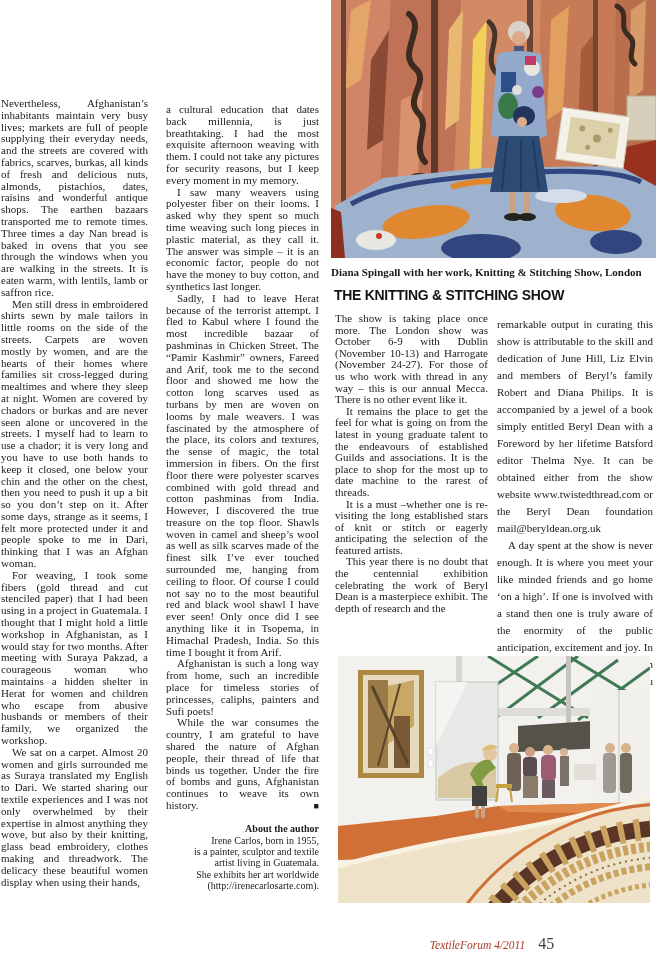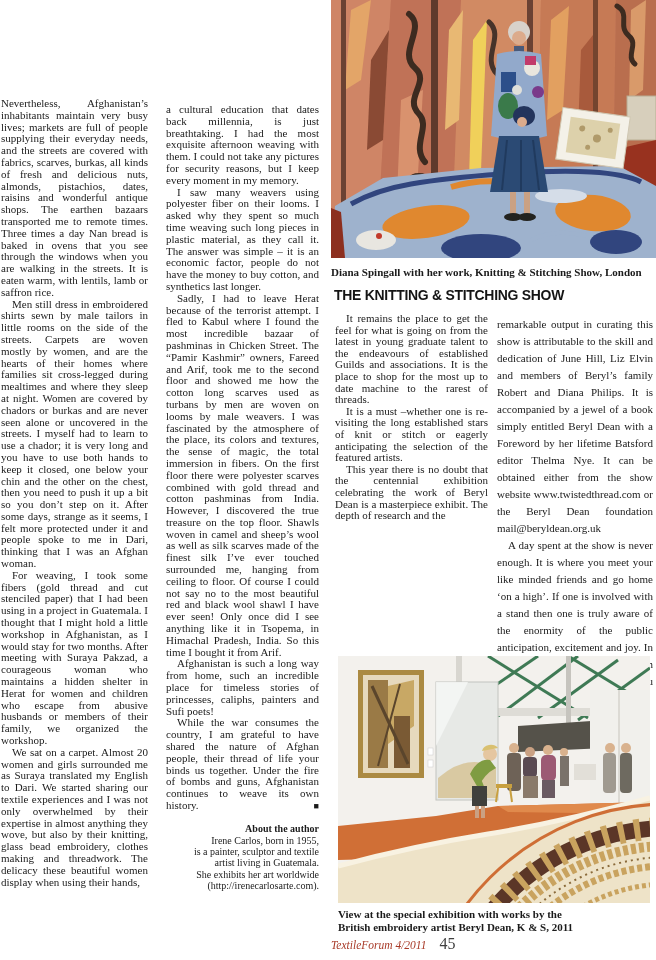--- a/index.html
+++ b/index.html
@@ -18,21 +18,21 @@
   #photo1{left:331px;top:0;width:325px;height:258px;}
   #photo2{left:338px;top:656px;width:312px;height:247px;}
   #caption1{position:absolute;left:331px;top:266px;width:322px;font-weight:bold;font-size:11px;line-height:12.5px;}
   #headline{position:absolute;left:334px;top:286px;margin:0;font-family:"Liberation Sans",sans-serif;
             font-weight:bold;font-size:15.5px;letter-spacing:-0.3px;color:#141414;
             transform:scaleX(.9);transform-origin:left center;white-space:nowrap;}
   .sig{font-style:italic;text-align:left;margin-top:1px;}
   .about{margin-top:11px;text-align:right;font-size:10px;line-height:11.2px;}
   .about h3{margin:0 0 1px 0;font-size:10px;font-weight:bold;}
   #caption2{position:absolute;left:338px;top:908px;width:312px;font-weight:bold;font-size:11px;line-height:12.5px;}
-  #footer{position:absolute;left:331px;top:935px;width:322px;text-align:left;}
+  #footer{position:absolute;left:331px;top:935px;width:322px;text-align:center;}
   #footer .journal{font-style:italic;font-size:11.5px;color:#a83a28;}
   #footer .pagenum{font-size:16px;color:#3f3f3f;margin-left:9px;}
 </style>
 </head>
 <body>
 
 <div class="page">
 
   <div id="col1" class="tcol">
     <p>Nevertheless, Afghanistan’s inhabitants maintain very busy lives; markets are full of people supplying their everyday needs, and the streets are covered with fabrics, scarves, burkas, all kinds of fresh and delicious nuts, almonds, pistachios, dates, raisins and wonderful antique shops. The earthen bazaars transported me to remote times. Three times a day Nan bread is baked in ovens that you see through the windows when you are walking in the streets. It is eaten warm, with lentils, lamb or saffron rice.</p>
@@ -40,21 +40,21 @@
     <p class="ind">For weaving, I took some fibers (gold thread and cut stenciled paper) that I had been using in a project in Guatemala. I thought that I might hold a little workshop in Afghanistan, as I would stay for two months. After meeting with Suraya Pakzad, a courageous woman who maintains a hidden shelter in Herat for women and children who escape from abusive husbands or members of their family, we organized the workshop.</p>
     <p class="ind">We sat on a carpet. Almost 20 women and girls surrounded me as Suraya translated my English to Dari. We started sharing our textile experiences and I was not only overwhelmed by their expertise in almost anything they wove, but also by their knitting, glass bead embroidery, clothes making and threadwork. The delicacy these beautiful women display when using their hands,</p>
   </div>
 
   <div id="col2" class="tcol">
     <p>a cultural education that dates back millennia, is just breathtaking. I had the most exquisite afternoon weaving with them. I could not take any pictures for security reasons, but I keep every moment in my memory.</p>
     <p class="ind">I saw many weavers using polyester fiber on their looms. I asked why they spent so much time weaving such long pieces in plastic material, as they call it. The answer was simple – it is an economic factor, people do not have the money to buy cotton, and synthetics last longer.</p>
     <p class="ind">Sadly, I had to leave Herat because of the terrorist attempt. I fled to Kabul where I found the most incredible bazaar of pashminas in Chicken Street. The “Pamir Kashmir” owners, Fareed and Arif, took me to the second floor and showed me how the cotton long scarves used as turbans by men are woven on looms by male weavers. I was fascinated by the atmosphere of the place, its colors and textures, the sense of magic, the total immersion in fibers. On the first floor there were polyester scarves combined with gold thread and cotton pashminas from India. However, I discovered the true treasure on the top floor. Shawls woven in camel and sheep’s wool as well as silk scarves made of the finest silk I’ve ever touched surrounded me, hanging from ceiling to floor. Of course I could not say no to the most beautiful red and black wool shawl I have ever seen! Only once did I see anything like it in Tsopema, in Himachal Pradesh, India. So this time I bought it from Arif.</p>
     <p class="ind">Afghanistan is such a long way from home, such an incredible place for timeless stories of princesses, caliphs, painters and Sufi poets!</p>
     <p class="ind lastp">
-      <span>While the war consumes the country, I am grateful to have shared the nature of Afghan people, their thread of life your binds us together. Under the fire of bombs and guns, Afghanistan continues to weave its own history.</span>
+      <span>While the war consumes the country, I am grateful to have shared the nature of Afghan people, their thread of life that binds us together. Under the fire of bombs and guns, Afghanistan continues to weave its own history.</span>
       <span class="endsq">■</span>
     </p>
     <div class="about">
       <h3>About the author</h3>
       <div>Irene Carlos, born in 1955,</div>
       <div>is a painter, sculptor and textile</div>
       <div>artist living in Guatemala.</div>
       <div>She exhibits her art worldwide</div>
       <div>(http://irenecarlosarte.com).</div>
     </div>
@@ -135,20 +135,21 @@
         <circle cx="258" cy="148" r="2.5" fill="#b09a6a"></circle>
       </g>
     </svg>
   </figure>
 
   <div id="caption1">Diana Spingall with her work, Knitting &amp; Stitching Show, London</div>
 
   <h2 id="headline">THE KNITTING &amp; STITCHING SHOW</h2>
 
   <div id="ksA" class="tcol">
+    <p>The show is taking place once more. The London show was October 6-9 with Dublin (November 10-13) and Harrogate (November 24-27). For those of us who work with thread in any way – this is our annual Mecca. There is no other event like it.</p>
     <p class="ind">It remains the place to get the feel for what is going on from the latest in young graduate talent to the endeavours of established Guilds and associations. It is the place to shop for the most up to date machine to the rarest of threads.</p>
     <p class="ind">It is a must –whether one is re-visiting the long established stars of knit or stitch or eagerly anticipating the selection of the featured artists.</p>
     <p class="ind">This year there is no doubt that the centennial exhibition celebrating the work of Beryl Dean is a masterpiece exhibit. The depth of research and the</p>
   </div>
   <div id="ksB" class="tcol">
     <p>remarkable output in curating this show is attributable to the skill and dedication of June Hill, Liz Elvin and members of Beryl’s family Robert and Diana Philips. It is accompanied by a jewel of a book simply entitled Beryl Dean with a Foreword by her lifetime Batsford editor Thelma Nye. It can be obtained either from the show website www.twistedthread.com or the Beryl Dean foundation mail@beryldean.org.uk</p>
     <p class="ind">A day spent at the show is never enough. It is where you meet your like minded friends and go home ‘on a high’. If one is involved with a stand then one is truly aware of the enormity of the public anticipation, excitement and joy. In all the years I have attended I am not aware of a negative. Thank you Andrew and your wonderful team.</p>
     <p class="sig">Diana Springall</p>
   </div>
 
@@ -227,23 +228,19 @@
           <circle cx="330" cy="400" r="228" stroke="#c9a35f" stroke-width="22" stroke-dasharray="6,10"></circle>
           <circle cx="330" cy="400" r="210" stroke="#c9a35f" stroke-width="10" stroke-dasharray="5,3"></circle>
           <circle cx="330" cy="400" r="199" stroke="#8a6a3a" stroke-width="2" stroke-dasharray="2,4"></circle>
           <circle cx="330" cy="400" r="190" stroke="#c9a35f" stroke-width="7" stroke-dasharray="5,3"></circle>
           <circle cx="330" cy="400" r="172" stroke="#c9a35f" stroke-width="5" stroke-dasharray="4,3"></circle>
         </g>
       </g>
     </svg>
   </figure>
 
-  <div id="caption2">
-    <div>View at the special exhibition with works by the</div>
-    <div>British embroidery artist Beryl Dean, K &amp; S, 2011</div>
-  </div>
 
   <div id="footer">
     <span class="journal">TextileForum 4/2011</span>
     <span class="pagenum">45</span>
   </div>
 
 </div>
 
 </body></html>

